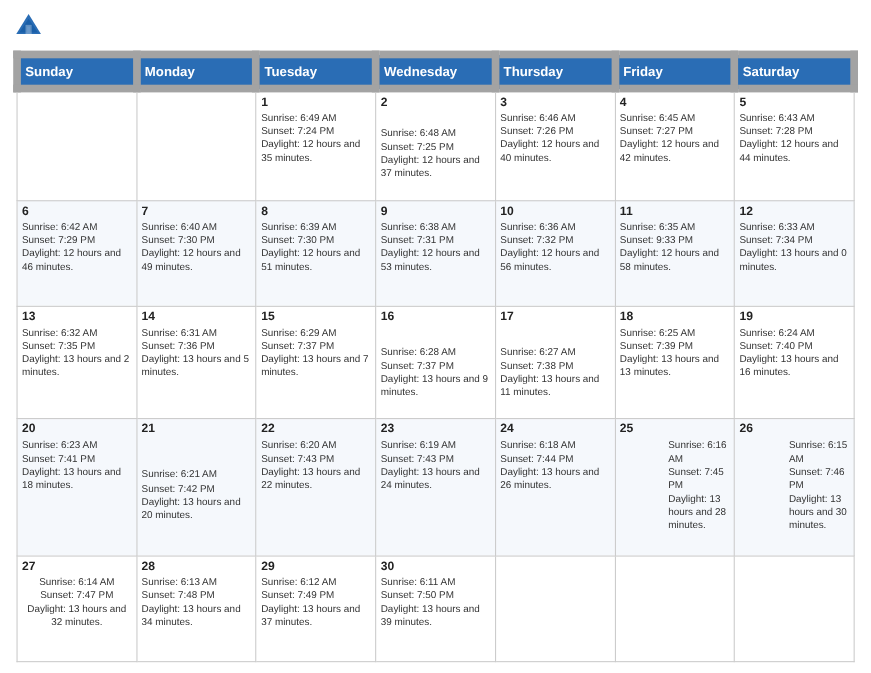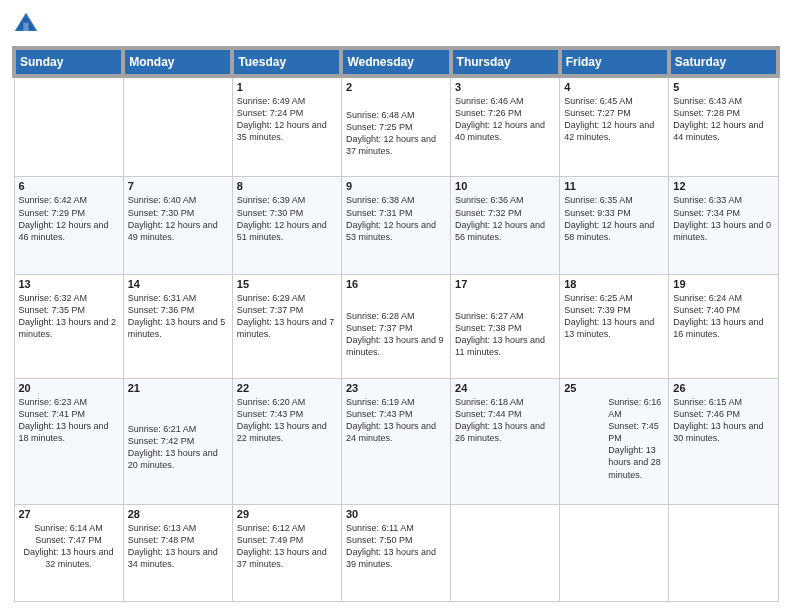--- a/index.html
+++ b/index.html
@@ -67,21 +67,21 @@
       width: 100%;
       table-layout: fixed;
     }
     .calendar th {
       background: #2a6db5;
       color: #fff;
       font-size: 12px;
       font-weight: bold;
       padding: 5px 4px;
       text-align: left;
-      border: 4px solid #a3a3a3;
+      border: 7px solid #a3a3a3;
     }
     .calendar td {
       border: 1px solid #ccc;
       vertical-align: top;
       padding: 3px 4px;
       font-size: 9.5px;
       color: #222;
       height: 82px;
     }
     .day-num {
@@ -297,21 +297,21 @@
 Daylight: 13 hours and 26 minutes.</div>
           </td>
           <td>
             <span class="day-num">25</span>
             <div class="day-info" style="white-space: pre-wrap; margin-left: 44px;">Sunrise: 6:16 AM
 Sunset: 7:45 PM
 Daylight: 13 hours and 28 minutes.</div>
           </td>
           <td>
             <span class="day-num">26</span>
-            <div class="day-info" style="white-space: pre-wrap;">Sunrise: 6:15 AM
+            <div class="day-info" style="white-space: pre-wrap; margin-left: 45px;">Sunrise: 6:15 AM
 Sunset: 7:46 PM
 Daylight: 13 hours and 30 minutes.</div>
           </td>
         </tr>
         <tr>
           <td>
             <span class="day-num">27</span>
             <div class="day-info" style="white-space: pre-wrap; text-align: center;">Sunrise: 6:14 AM
 Sunset: 7:47 PM
 Daylight: 13 hours and 32 minutes.</div>

